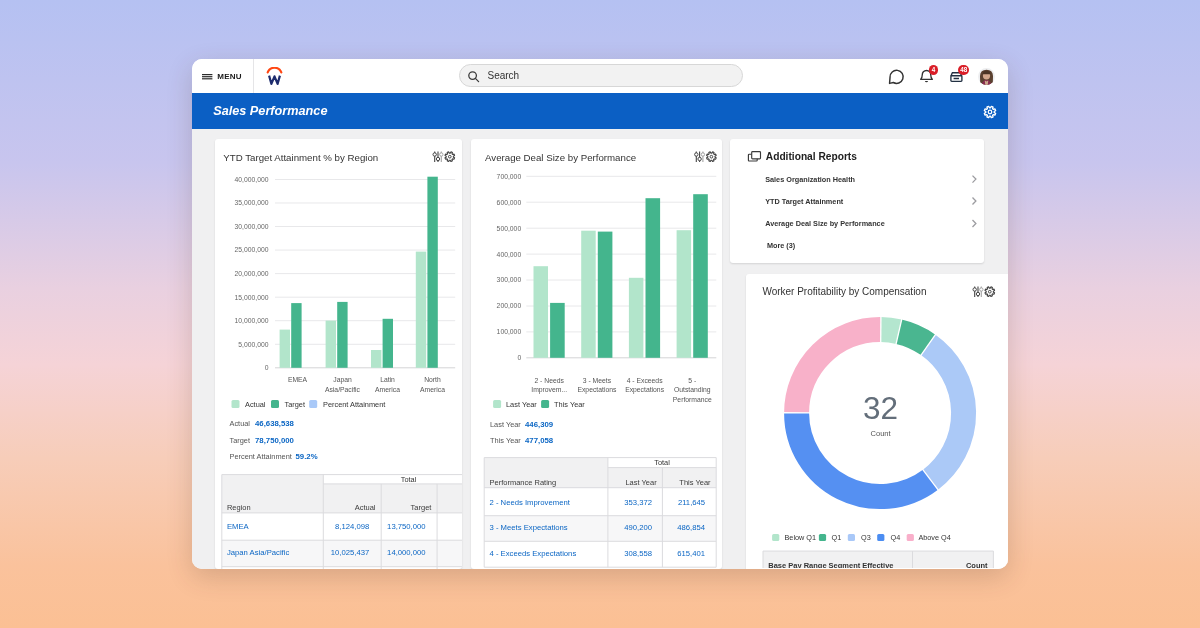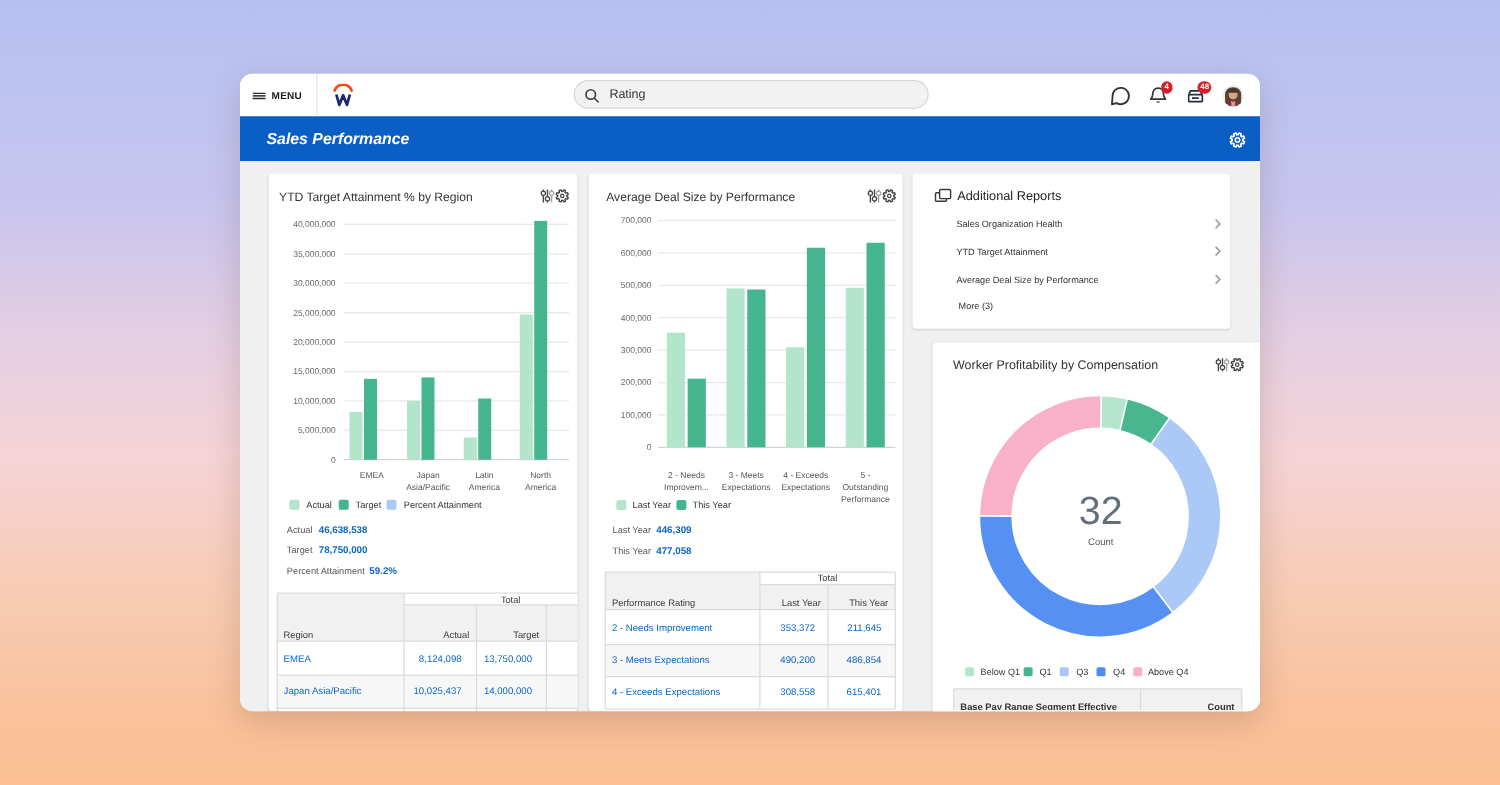--- a/index.html
+++ b/index.html
@@ -30,21 +30,21 @@
     <svg class="abs" style="left:74px;top:7.5px" width="20" height="20">
       <path d="M 1.7 5.4 A 7.3 7.3 0 0 1 15.3 5.4" fill="none" stroke="#ff4713" stroke-width="2.2" stroke-linecap="round"></path>
       <path d="M 3.1 8.6 L 5.4 16.9 L 8.5 9.3 L 11.6 16.9 L 13.9 8.6" fill="none" stroke="#1d2c6e" stroke-width="2.2" stroke-linecap="butt" stroke-linejoin="round"></path>
     </svg>
 
     <div class="abs" style="left:266.8px;top:5.4px;width:282.4px;height:20.6px;background:#f2f2f2;border:1px solid #d7d7d7;border-radius:11.5px;"></div>
     <svg class="abs" style="left:275px;top:10.5px" width="14" height="14">
       <circle cx="5.6" cy="5.6" r="3.8" fill="none" stroke="#3c3c3c" stroke-width="1.3"></circle>
       <line x1="8.4" y1="8.4" x2="11.6" y2="11.6" stroke="#3c3c3c" stroke-width="1.3" stroke-linecap="round"></line>
     </svg>
-    <div class="abs" style="left:295.5px;top:11.2px;font-size:10px;color:#333">Rating</div>
+    <div class="abs" style="left:295.5px;top:11.2px;font-size:10px;color:#333">Search</div>
 
     <svg class="abs" style="left:695.7px;top:8.5px" width="17" height="17">
       <path d="M 2.05 9.08 A 6.55 6.55 0 1 1 5.33 14.5 L 1.55 15.4 Z" fill="none" stroke="#333" stroke-width="1.45" stroke-linejoin="round"></path>
     </svg>
 
     <svg class="abs" style="left:726.4px;top:8.7px" width="17" height="17">
         <g transform="translate(8.5,8.5) scale(0.92) translate(-8.5,-8.5)">
       <path d="M 8.5 2 c 2.9 0 4.6 2.2 4.6 4.6 c 0 2.9 0.9 4.1 1.8 5 h -12.8 c 0.9 -0.9 1.8 -2.1 1.8 -5 c 0 -2.4 1.7 -4.6 4.6 -4.6 z" fill="none" stroke="#333" stroke-width="1.45" stroke-linejoin="round"></path>
       <path d="M 6.7 13.5 a 1.9 1.9 0 0 0 3.6 0" fill="#333"></path>
         </g>
@@ -306,21 +306,21 @@
           <text x="234.1" y="366.1" text-anchor="end">211,645</text>
           <text x="18.5" y="391.4">3 - Meets Expectations</text>
           <text x="181.1" y="391.4" text-anchor="end">490,200</text>
           <text x="234.1" y="391.4" text-anchor="end">486,854</text>
           <text x="18.5" y="417">4 - Exceeds Expectations</text>
           <text x="181.1" y="417" text-anchor="end">308,558</text>
           <text x="234.1" y="417" text-anchor="end">615,401</text>
         </g>
       </svg>
     </div>
-    <div class="card" id="card3" style="left:537.9px;top:9.5px;width:254.4px;height:124px;">
+    <div class="card" id="card3" style="left:537.9px;top:9.5px;width:254.4px;height:124px;font-weight:bold;">
       <svg width="254.4" height="125" viewBox="0 0 254.4 125">
         <g fill="none" stroke="#3a3a3a" stroke-width="1.15">
           <path d="M 21.5 15.2 l -2.3 0 a 0.8 0.8 0 0 0 -0.8 0.8 l 0 5.2 a 0.8 0.8 0 0 0 0.8 0.8 l 7.2 0 a 0.8 0.8 0 0 0 0.8 -0.8 l 0 -1.4"></path>
           <rect x="21.7" y="12.6" width="8.8" height="7.3" rx="0.9"></rect>
         </g>
         <text x="35.8" y="21.2" font-size="10.2" fill="#222">Additional Reports</text>
         <g font-size="7.3" fill="#333">
           <text x="35.2" y="42.8">Sales Organization Health</text>
           <text x="35.2" y="64.7">YTD Target Attainment</text>
           <text x="35.2" y="87.2">Average Deal Size by Performance</text>

